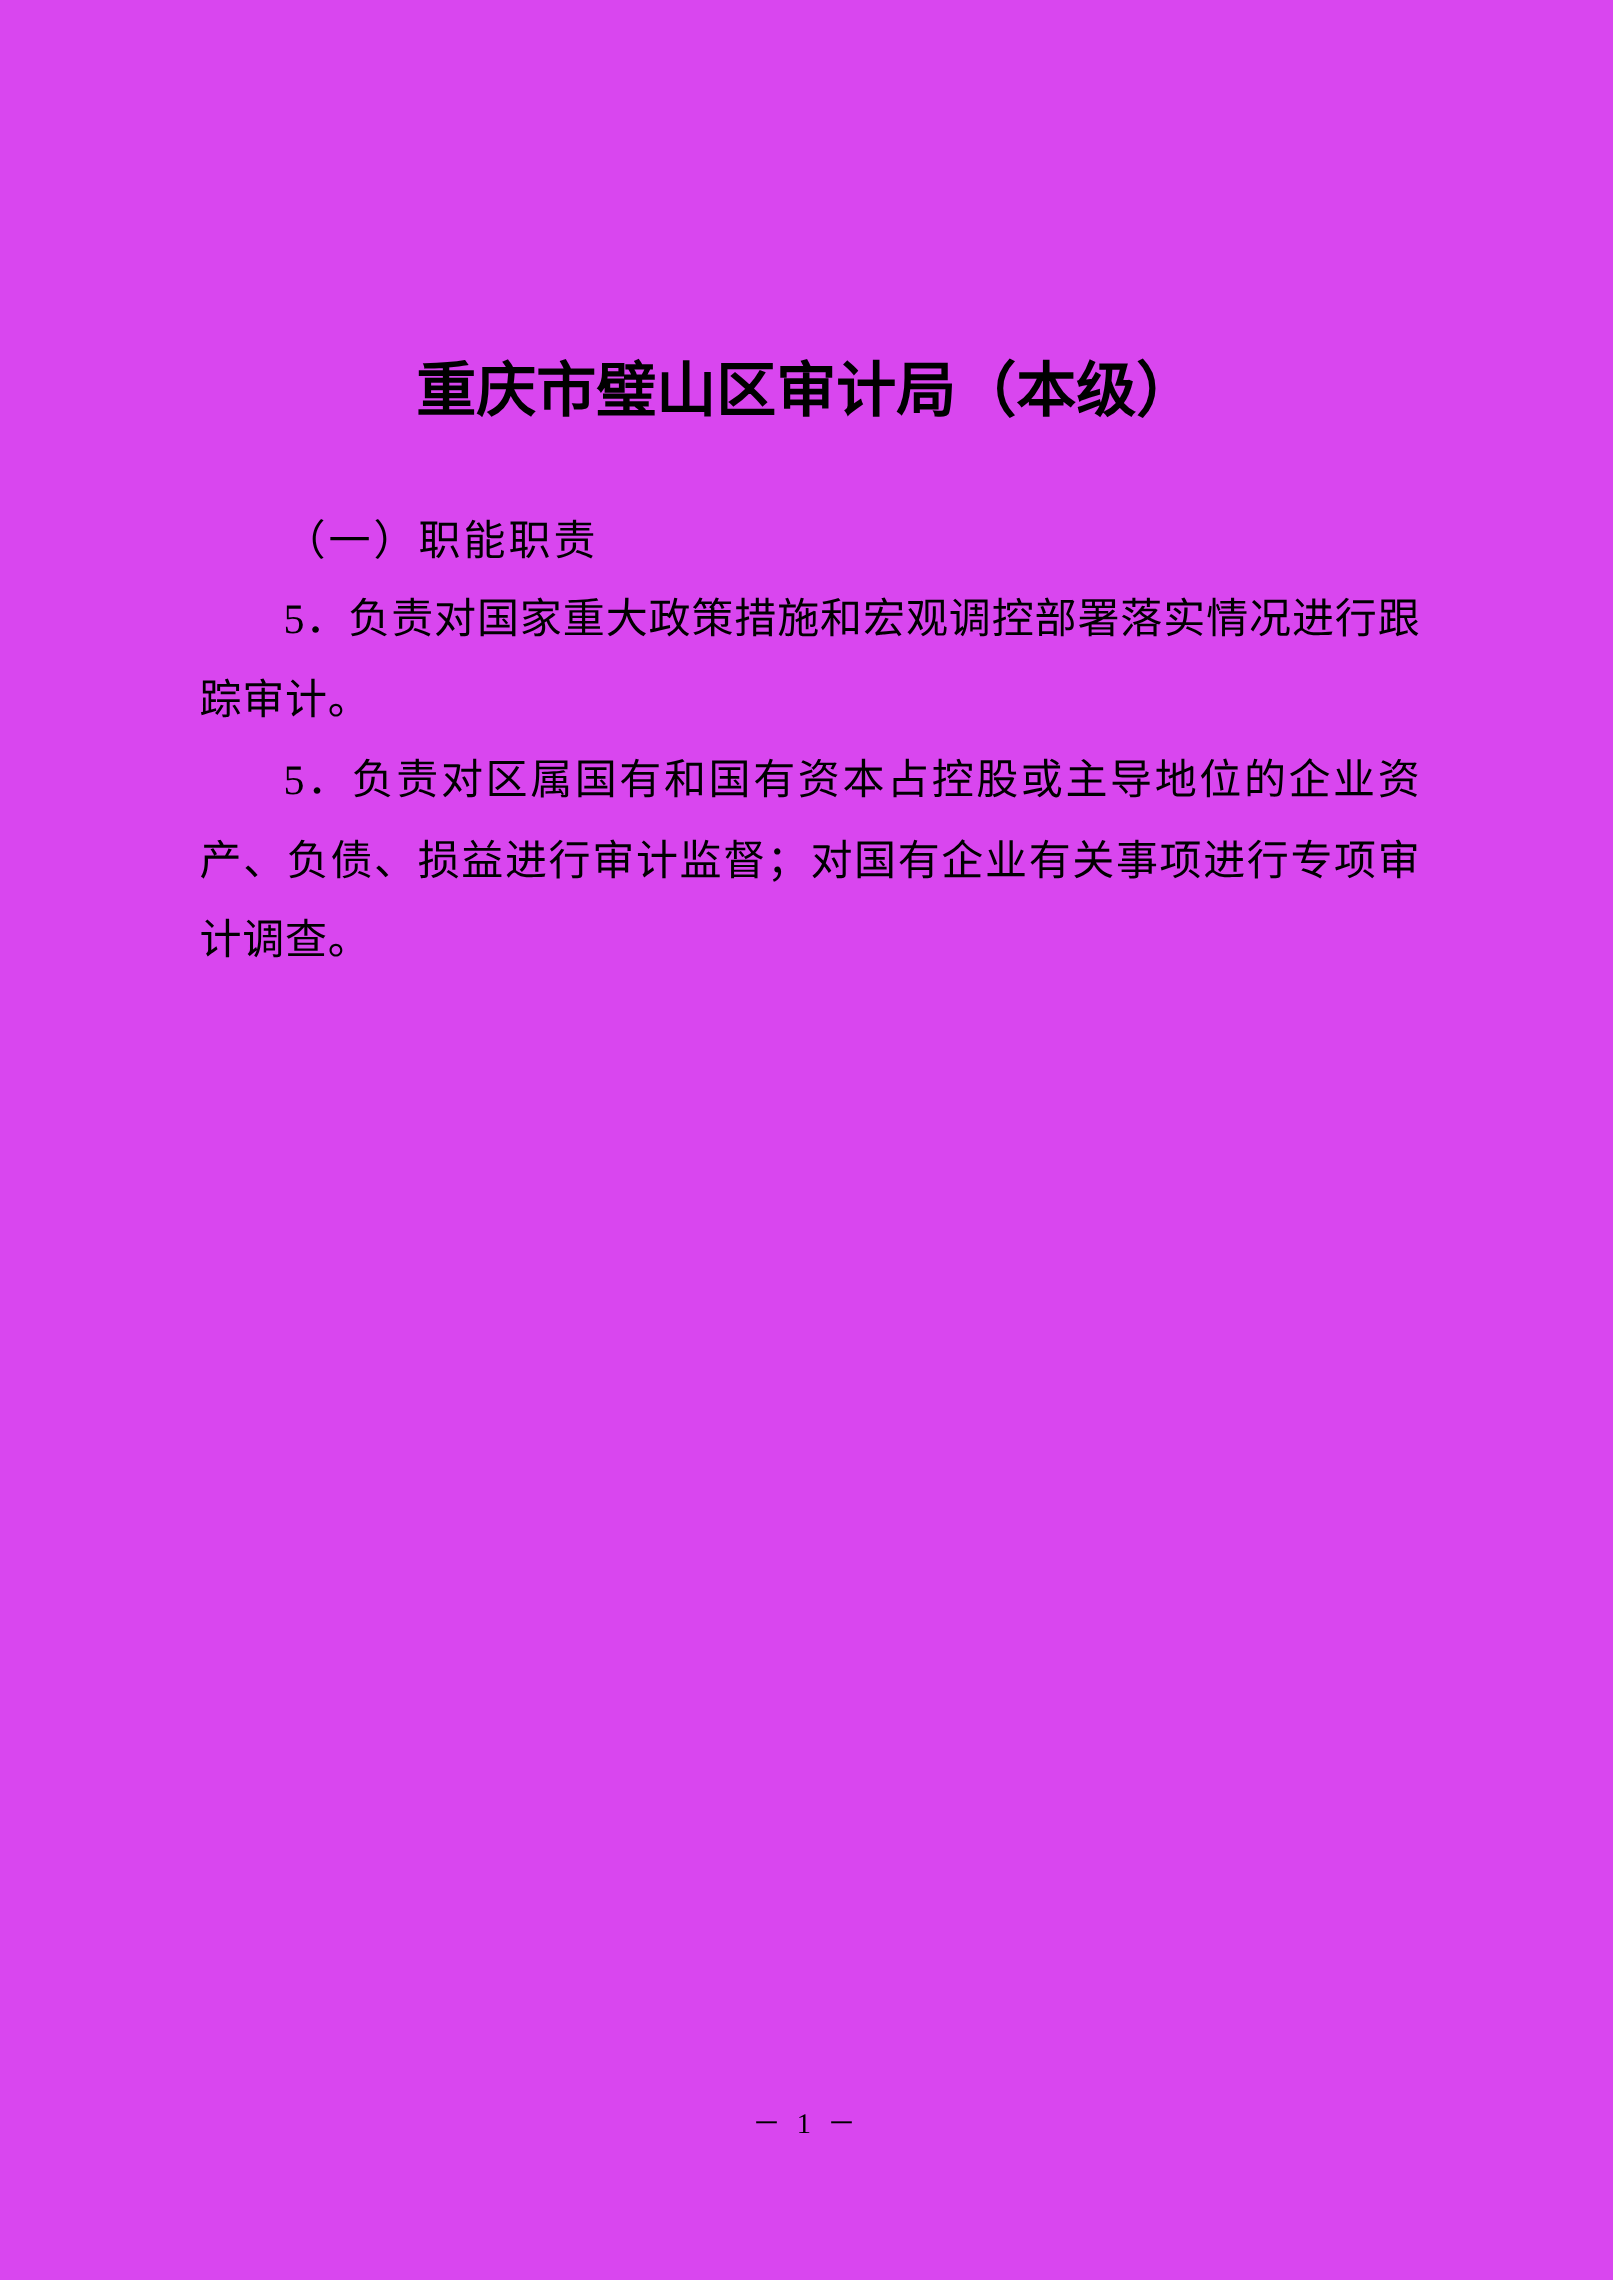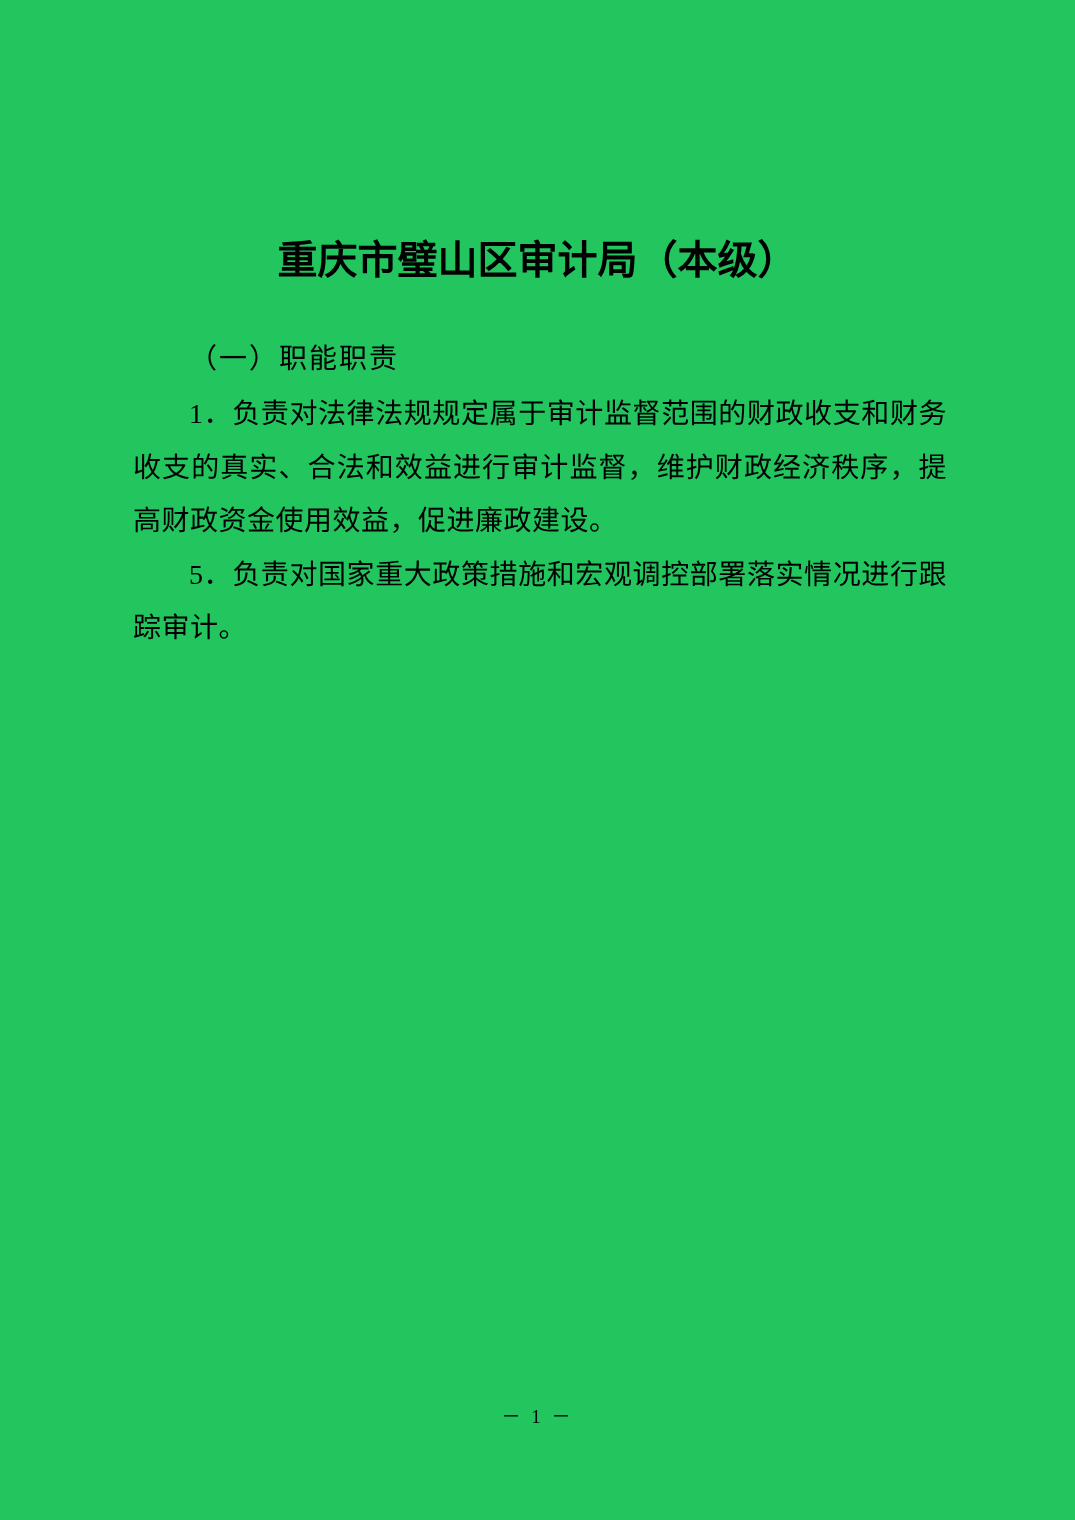--- a/index.html
+++ b/index.html
@@ -10,21 +10,21 @@
   body {
     width: 1075px;
     height: 1520px;
     position: relative;
     color: #000000;
     overflow: hidden;
   }
   .page {
     position: absolute;
     inset: 0;
-    background: #22c55e;
+    background: #d946ef;
   }
   .doc-title {
     padding-top: 228px;
     text-align: center;
     font-family: "Liberation Serif", "DejaVu Serif", serif;
     font-weight: bold;
     font-size: 40px;
     line-height: 66px;
     color: #000000;
   }
@@ -38,21 +38,21 @@
   .h-section {
     font-family: "Liberation Sans", "DejaVu Sans", sans-serif;
     font-size: 29px;
     font-weight: bold;
     margin: 0;
     text-indent: 2em;
     line-height: 53.4px;
     letter-spacing: 1px;
   }
   .h-subsection {
-    font-family: Liberation Mono, monospace;
+    font-family: Liberation Sans, sans-serif;
     font-size: 28px;
     font-weight: normal;
     margin: 0;
     text-indent: 2em;
     line-height: 53.4px;
     letter-spacing: 2px;
   }
   p.body-para {
     margin: 0;
     text-indent: 2em;
@@ -76,21 +76,21 @@
 <body>
 
 <div class="page">
 
   <header class="doc-title">
     <div class="title-line">重庆市璧山区审计局（本级）</div>
   </header>
 
   <main class="doc-body">
     <h3 class="h-subsection">（一）职能职责</h3>
-    <p class="body-para">1．负责对法律法规规定属于审计监督范围的财政收支和财务收支的真实、合法和效益进行审计监督，维护财政经济秩序，提高财政资金使用效益，促进廉政建设。</p>
     <p class="body-para">5．负责对国家重大政策措施和宏观调控部署落实情况进行跟踪审计。</p>
+    <p class="body-para">5．负责对区属国有和国有资本占控股或主导地位的企业资产、负债、损益进行审计监督；对国有企业有关事项进行专项审计调查。</p>
   </main>
 
   <footer class="doc-footer">
     <span>－ 1 －</span>
   </footer>
 
 </div>
 
 </body></html>

